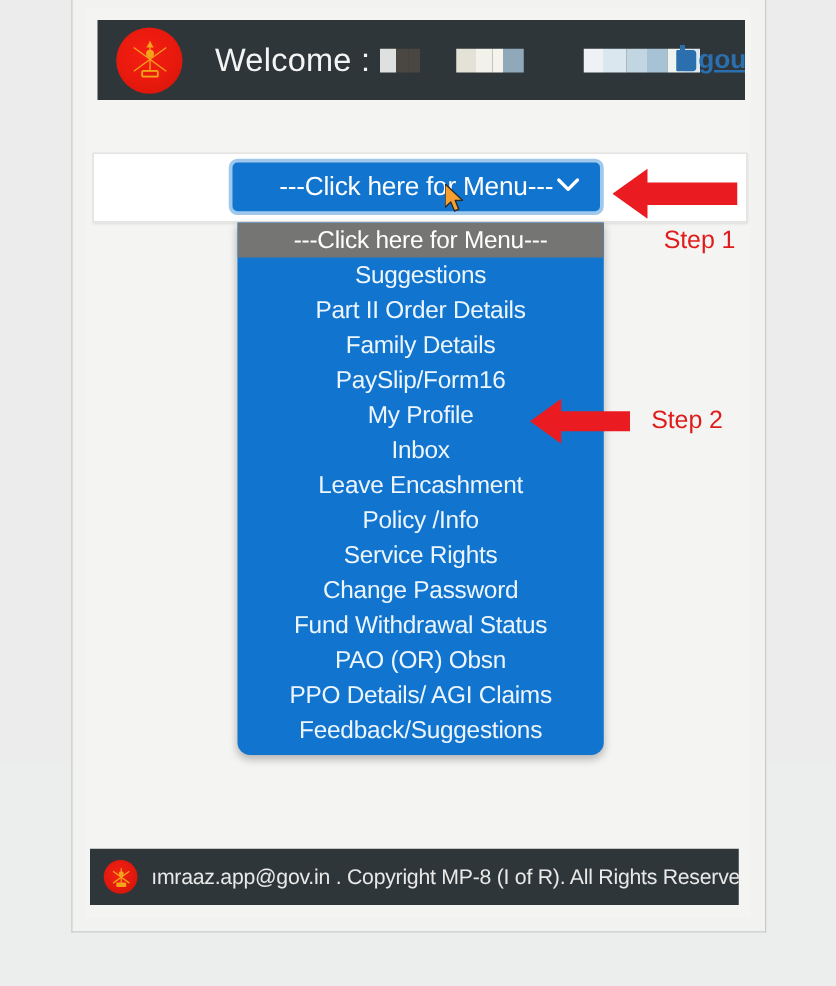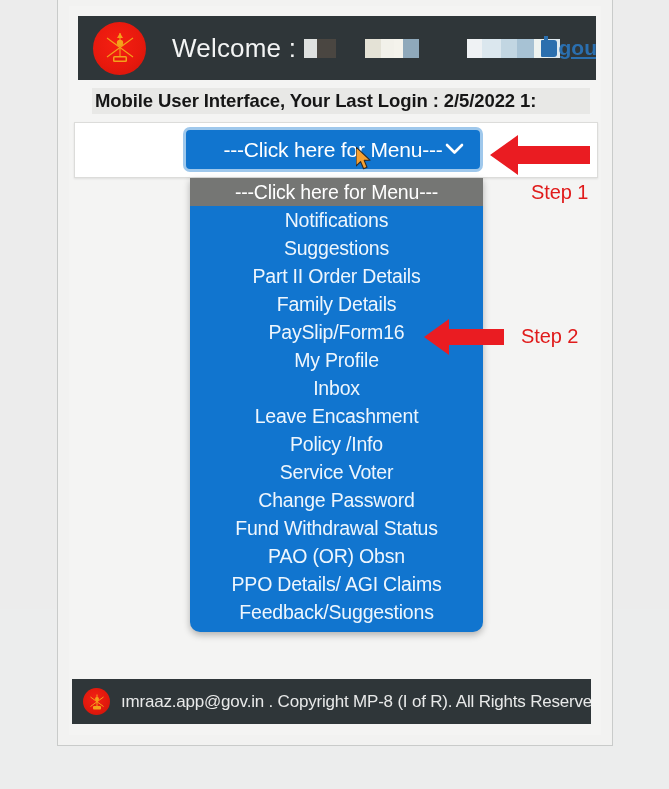--- a/index.html
+++ b/index.html
@@ -297,47 +297,43 @@
     <span class="redact r5"></span>
     <span class="redact r6"></span>
     <span class="redact r7"></span>
 
     <a class="logout-link" href="#">
       <span class="logout-icon"></span>
       <span>gout</span>
     </a>
   </div>
 
-  <div class="login-band">
-    <span class="txt">Mobile User Interface, Your Last Login : 2/5/2022 1:</span>
-  </div>
 
   <div class="select-row"></div>
 
   <div class="menu-select">
     <span class="label">---Click here for Menu---</span>
     <span class="chev">
       <svg width="19" height="12" viewBox="0 0 19 12" aria-hidden="true">
         <polyline points="2,2 9.5,9.5 17,2" fill="none" stroke="#ffffff" stroke-width="2.6" stroke-linecap="round" stroke-linejoin="round"></polyline>
       </svg>
     </span>
   </div>
 
   <div class="option-list" id="option-list">
       <div class="option selected">---Click here for Menu---</div>
-      <div class="option">Notifications</div>
       <div class="option">Suggestions</div>
       <div class="option">Part II Order Details</div>
       <div class="option">Family Details</div>
       <div class="option">PaySlip/Form16</div>
       <div class="option">My Profile</div>
       <div class="option">Inbox</div>
       <div class="option">Leave Encashment</div>
       <div class="option">Policy /Info</div>
-      <div class="option">Service Voter</div>
+      <div class="option">Service Rights</div>
       <div class="option">Change Password</div>
       <div class="option">Fund Withdrawal Status</div>
       <div class="option">PAO (OR) Obsn</div>
       <div class="option">PPO Details/ AGI Claims</div>
       <div class="option">Feedback/Suggestions</div>
     </div>
 
   <div class="arrow" id="arrow1">
     <svg width="100" height="46" viewBox="0 0 100 46" aria-hidden="true">
       <polygon points="0,23 28,3 28,14 100,14 100,32 28,32 28,43" fill="#ea1c22"></polygon>

